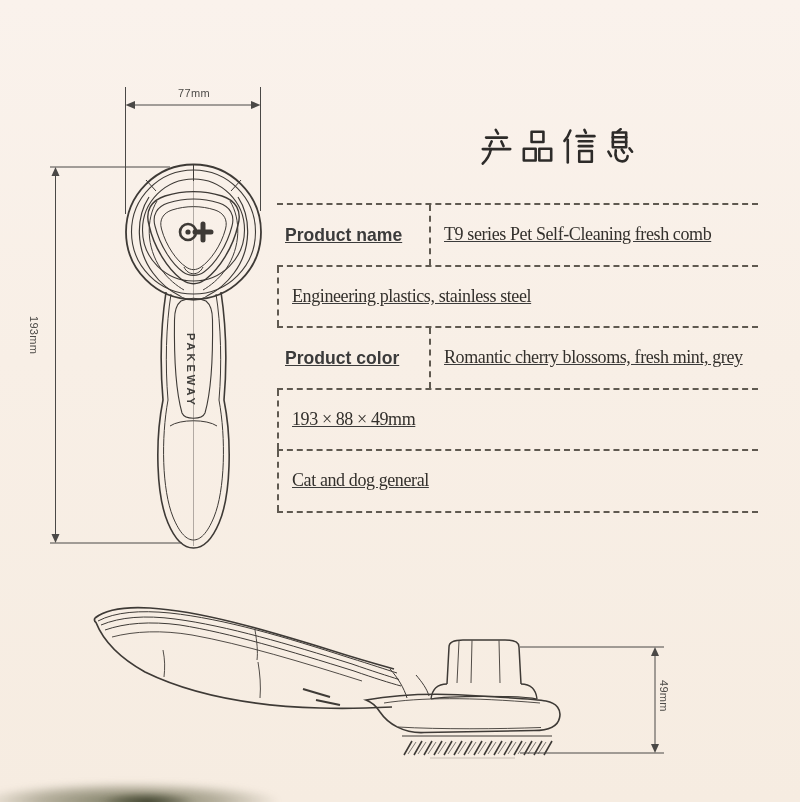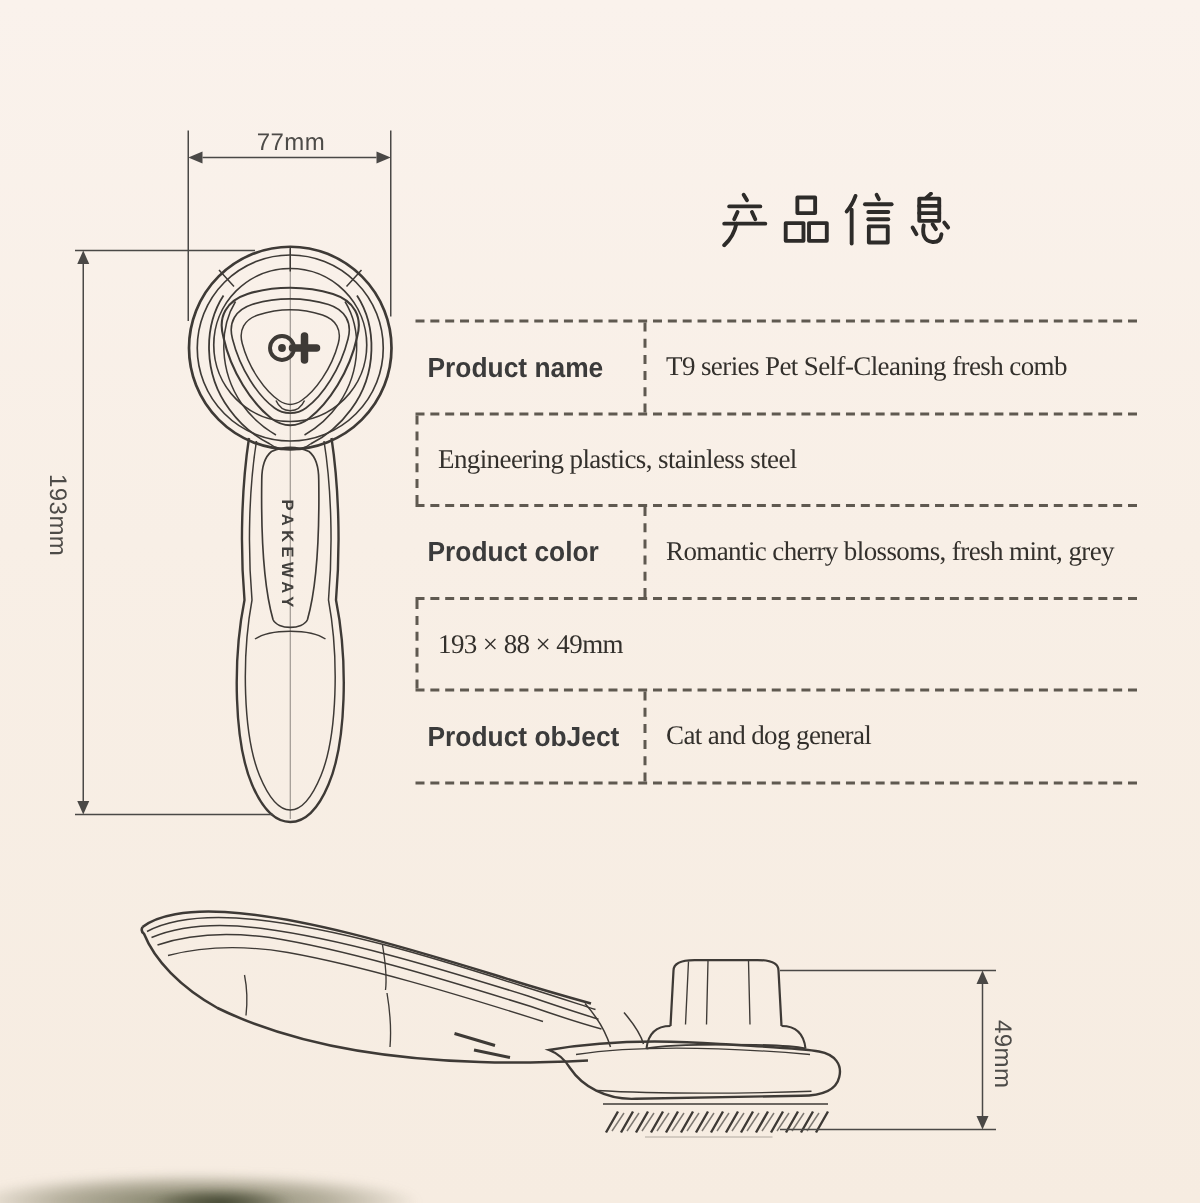--- a/index.html
+++ b/index.html
@@ -2,31 +2,31 @@
 <html><head>
 <meta charset="utf-8">
 <style>
   html,body{margin:0;padding:0;}
   .canvas{
     position:relative;width:800px;height:802px;overflow:hidden;
     background:linear-gradient(180deg,#faf2ec 0%,#f8efe6 45%,#f6ecE1 100%);
     font-family:"Liberation Sans",sans-serif;color:#3c3c3c;
   }
   .drawing{position:absolute;left:0;top:0;}
-  .dim-label{position:absolute;font-size:16px;color:#4d4b48;letter-spacing:.3px;}
+  .dim-label{position:absolute;font-size:11px;color:#4d4b48;letter-spacing:.3px;}
   .dim-vert{writing-mode:vertical-rl;}
   .brand-label{
     position:absolute;left:185px;top:333px;writing-mode:vertical-rl;
     font-weight:700;font-size:11px;letter-spacing:3px;color:#413f3c;
   }
   .page-title{position:absolute;left:478px;top:128px;display:flex;gap:4px;}
   .page-title svg{width:37px;height:37px;display:block;}
   .page-title path{fill:none;stroke:#2d2b29;stroke-width:7;stroke-linecap:round;stroke-linejoin:round;}
   .sr{position:absolute;width:1px;height:1px;overflow:hidden;clip-path:inset(50%);white-space:nowrap;}
-  .spec-table{position:absolute;left:277px;top:213px;width:481px;}
+  .spec-table{position:absolute;left:277px;top:203px;width:481px;text-decoration:underline;}
   .spec-row{display:flex;align-items:stretch;height:59.5px;border-bottom:2px dashed #5f5950;}
   .spec-row:first-child{border-top:2px dashed #5f5950;}
   .cell-label{width:152px;display:flex;align-items:center;padding-left:8px;box-sizing:border-box;}
   .cell-label span{
     font-weight:700;font-size:18.5px;color:#3b3b3b;white-space:nowrap;
     transform:scaleX(.95);transform-origin:left center;
   }
   .cell-value{
     flex:1;border-left:2px dashed #5f5950;display:flex;align-items:center;
     padding-left:13px;font-family:"Liberation Serif",serif;font-size:18px;
@@ -186,23 +186,20 @@
     <div class="spec-row">
       <div class="cell-label">
         <span>Product color</span>
       </div>
       <div class="cell-value">Romantic cherry blossoms, fresh mint, grey</div>
     </div>
     <div class="spec-row">
       <div class="cell-value">193 × 88 × 49mm</div>
     </div>
     <div class="spec-row">
-      <div class="cell-label">
-        <span>Product obJect</span>
-      </div>
       <div class="cell-value">Cat and dog general</div>
     </div>
   </div>
 
   <div class="smudge"></div>
   <div class="smudge2"></div>
 
 </div>
 
 </body></html>

